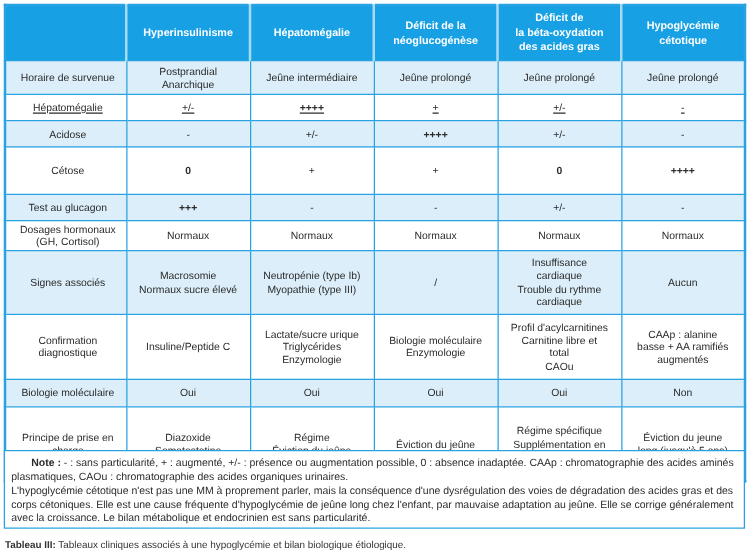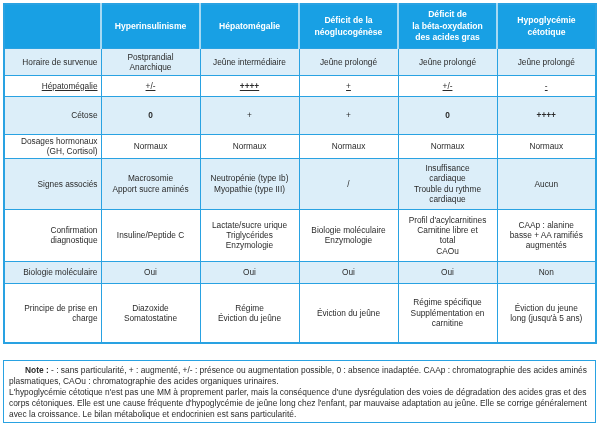--- a/index.html
+++ b/index.html
@@ -12,21 +12,21 @@
            border:2px solid #29a2e2;}
   col.c-label{width:97px;}
   col.c-data{width:99px;}
   th,td{border:1px solid #29a2e2;font-size:8.3px;line-height:1.25;
         text-align:center;vertical-align:middle;white-space:pre-line;
         padding:1px 3px;font-weight:400;}
   thead th{background:#18a0e4;color:#ffffff;font-weight:700;font-size:8.6px;
            line-height:1.35;border-left:2px solid #a6d9f3;border-top:none;
            border-bottom:1px solid #29a2e2;height:41px;}
   thead th.corner{border-left:none;}
-  tbody th{text-align:right;padding-left:6px;}
+  tbody th{text-align:center;padding-left:6px;}
   tbody tr:nth-child(odd) td, tbody tr:nth-child(odd) th{background:#dceef9;}
   .b{font-weight:700;}
 
   .note{position:absolute;left:3px;top:360px;width:581px;height:53px;
         border:1.5px solid #29a2e2;background:#ffffff;
         padding:4px 5px;font-size:8.4px;line-height:1.32;}
   .note p{margin:0;}
   .nlabel{font-weight:700;padding-left:16px;}
 
   .caption{position:absolute;left:4px;top:431px;width:592px;font-size:7.9px;
@@ -72,41 +72,57 @@
         <td>Jeûne prolongé</td>
       </tr>
       <tr style="height:21px;text-decoration:underline;">
         <th>Hépatomégalie</th>
         <td>+/-</td>
         <td class="b">++++</td>
         <td>+</td>
         <td>+/-</td>
         <td>-</td>
       </tr>
+      <tr style="height:21px;">
+        <th>Acidose</th>
+        <td>-</td>
+        <td>+/-</td>
+        <td class="b">++++</td>
+        <td>+/-</td>
+        <td>-</td>
+      </tr>
       <tr style="height:38px;">
         <th>Cétose</th>
         <td class="b">0</td>
         <td>+</td>
         <td>+</td>
         <td class="b">0</td>
         <td class="b">++++</td>
+      </tr>
+      <tr style="height:21px;">
+        <th>Test au glucagon</th>
+        <td class="b">+++</td>
+        <td>-</td>
+        <td>-</td>
+        <td>+/-</td>
+        <td>-</td>
       </tr>
       <tr style="height:20px;">
         <th>Dosages hormonaux
 (GH, Cortisol)</th>
         <td>Normaux</td>
         <td>Normaux</td>
         <td>Normaux</td>
         <td>Normaux</td>
         <td>Normaux</td>
       </tr>
       <tr style="height:51px;">
         <th>Signes associés</th>
         <td>Macrosomie
-Apport sucre aminés</td>
+Normaux sucre élevé</td>
         <td>Neutropénie (type Ib)
 Myopathie (type III)</td>
         <td>/</td>
         <td>Insuffisance
 cardiaque
 Trouble du rythme
 cardiaque</td>
         <td>Aucun</td>
       </tr>
       <tr style="height:52px;">
@@ -149,14 +165,17 @@
 long (jusqu'à 5 ans)</td>
       </tr>
     </tbody>
   </table>
 
   <div class="note">
     <p><span class="nlabel">Note :</span><span> - : sans particularité, + : augmenté, +/- : présence ou augmentation possible, 0 : absence inadaptée. CAAp : chromatographie des acides aminés plasmatiques, CAOu : chromatographie des acides organiques urinaires.</span></p>
     <p>L'hypoglycémie cétotique n'est pas une MM à proprement parler, mais la conséquence d'une dysrégulation des voies de dégradation des acides gras et des corps cétoniques. Elle est une cause fréquente d'hypoglycémie de jeûne long chez l'enfant, par mauvaise adaptation au jeûne. Elle se corrige généralement avec la croissance. Le bilan métabolique et endocrinien est sans particularité.</p>
   </div>
 
+  <div class="caption">
+    <span class="clabel">Tableau III:</span><span> Tableaux cliniques associés à une hypoglycémie et bilan biologique étiologique.</span>
+  </div>
 
 </div>
 
 </body></html>

